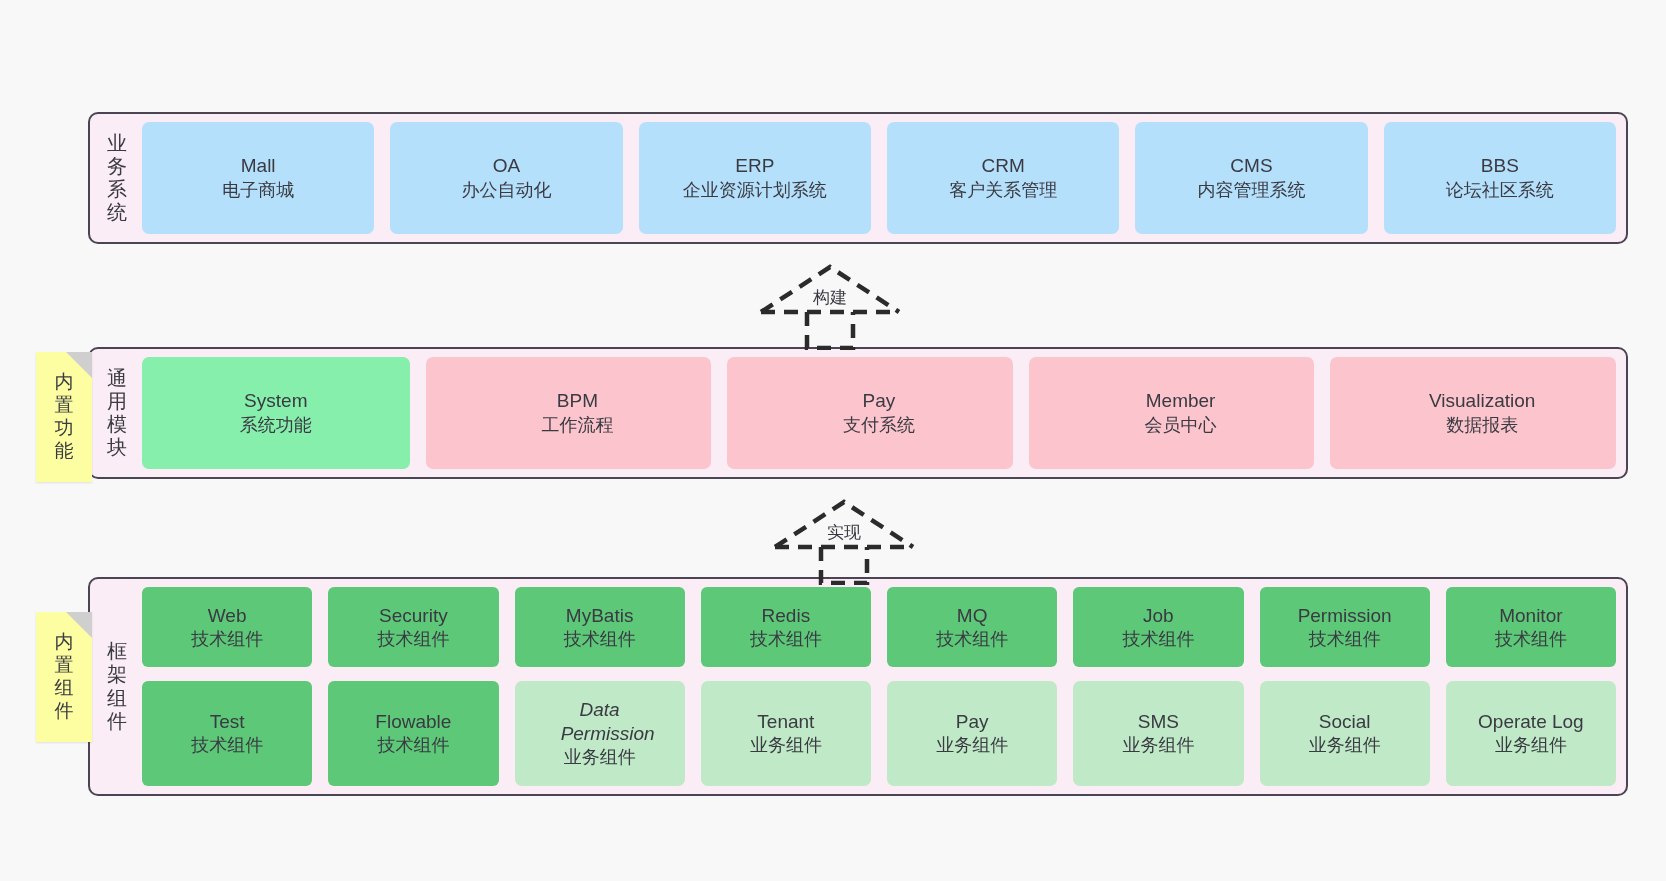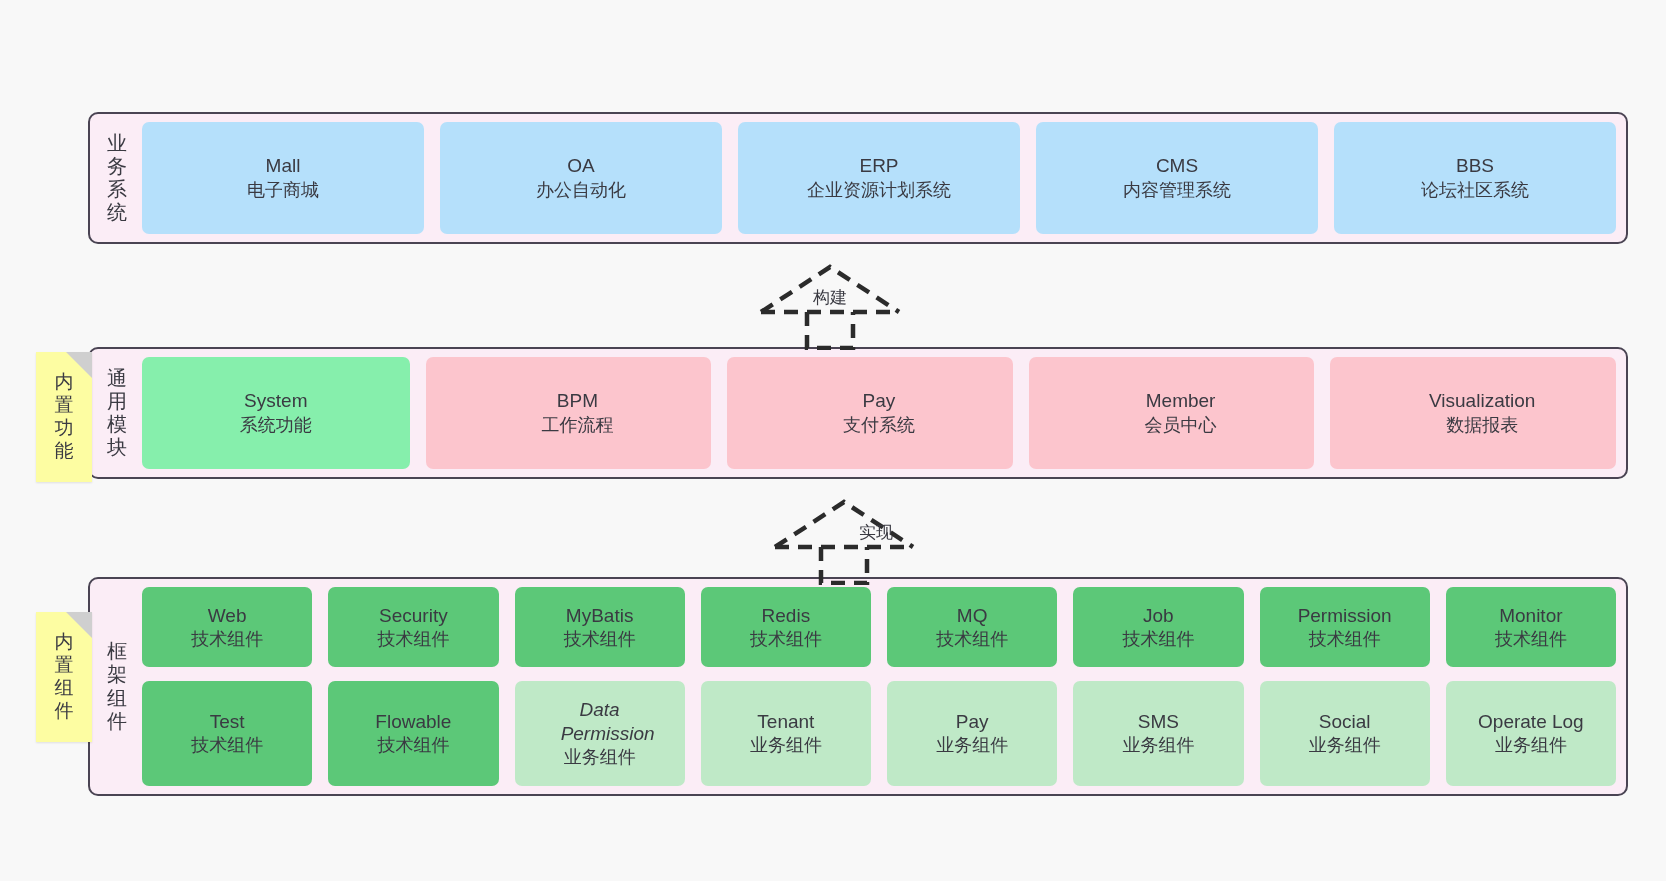--- a/index.html
+++ b/index.html
@@ -65,21 +65,21 @@
     line-height: 1.28;
     padding: 4px 6px;
   }
   .box .en { font-size: 19px; }
   .box .cn { font-size: 18px; }
 
   
   .c-blue        { background: #b5e0fb; }
   .c-red         { background: #86efac; }
   .c-pink        { background: #fcc5cd; padding-left: 24px; }
-  .c-green       { background: #5cc878; }
+  .c-green       { background: #5cc878; border-radius: 6px; }
   .c-lightgreen  { background: #bfe9c7; }
 
   
   .sticky {
     position: absolute;
     background: #fdfda2;
     display: flex;
     flex-direction: column;
     align-items: center;
     justify-content: center;
@@ -131,20 +131,24 @@
         </div>
         <div class="box c-blue">
           <div class="en">OA</div>
           <div class="cn">办公自动化</div>
         </div>
         <div class="box c-blue">
           <div class="en">ERP</div>
           <div class="cn">企业资源计划系统</div>
         </div>
         <div class="box c-blue">
+          <div class="en">CRM</div>
+          <div class="cn">客户关系管理</div>
+        </div>
+        <div class="box c-blue">
           <div class="en">CMS</div>
           <div class="cn">内容管理系统</div>
         </div>
         <div class="box c-blue">
           <div class="en">BBS</div>
           <div class="cn">论坛社区系统</div>
         </div>
       </div>
     </div>
   </div>
@@ -198,21 +202,21 @@
     <span>功</span>
     <span>能</span>
   </div>
 
   <div class="arrow" id="connector-implement" style="left:771px; top:497px; width:146px; height:88px;">
     <svg width="146" height="88" viewBox="0 0 146 88">
       <path d="M 4 50 L 73 5 L 142 50" fill="none" stroke="#2b2b2b" stroke-width="4.5" stroke-dasharray="14,9" stroke-linecap="butt"></path>
       <path d="M 4 50 L 142 50" fill="none" stroke="#2b2b2b" stroke-width="4.5" stroke-dasharray="14,9" stroke-linecap="butt"></path>
       <path d="M 50 50 L 50 86 L 96 86 L 96 50" fill="none" stroke="#2b2b2b" stroke-width="4.5" stroke-dasharray="14,9" stroke-linecap="butt"></path>
     </svg>
-    <div class="arrow-label" style="top:24px;margin-left:32px;">实现</div>
+    <div class="arrow-label" style="top:24px;">实现</div>
   </div>
 
   <div class="layer" id="layer-framework-component" style="left:88px; top:577px; width:1540px; height:219px;">
     <div class="layer-caption">
       <span>框</span>
       <span>架</span>
       <span>组</span>
       <span>件</span>
     </div>
     <div class="boxes">

